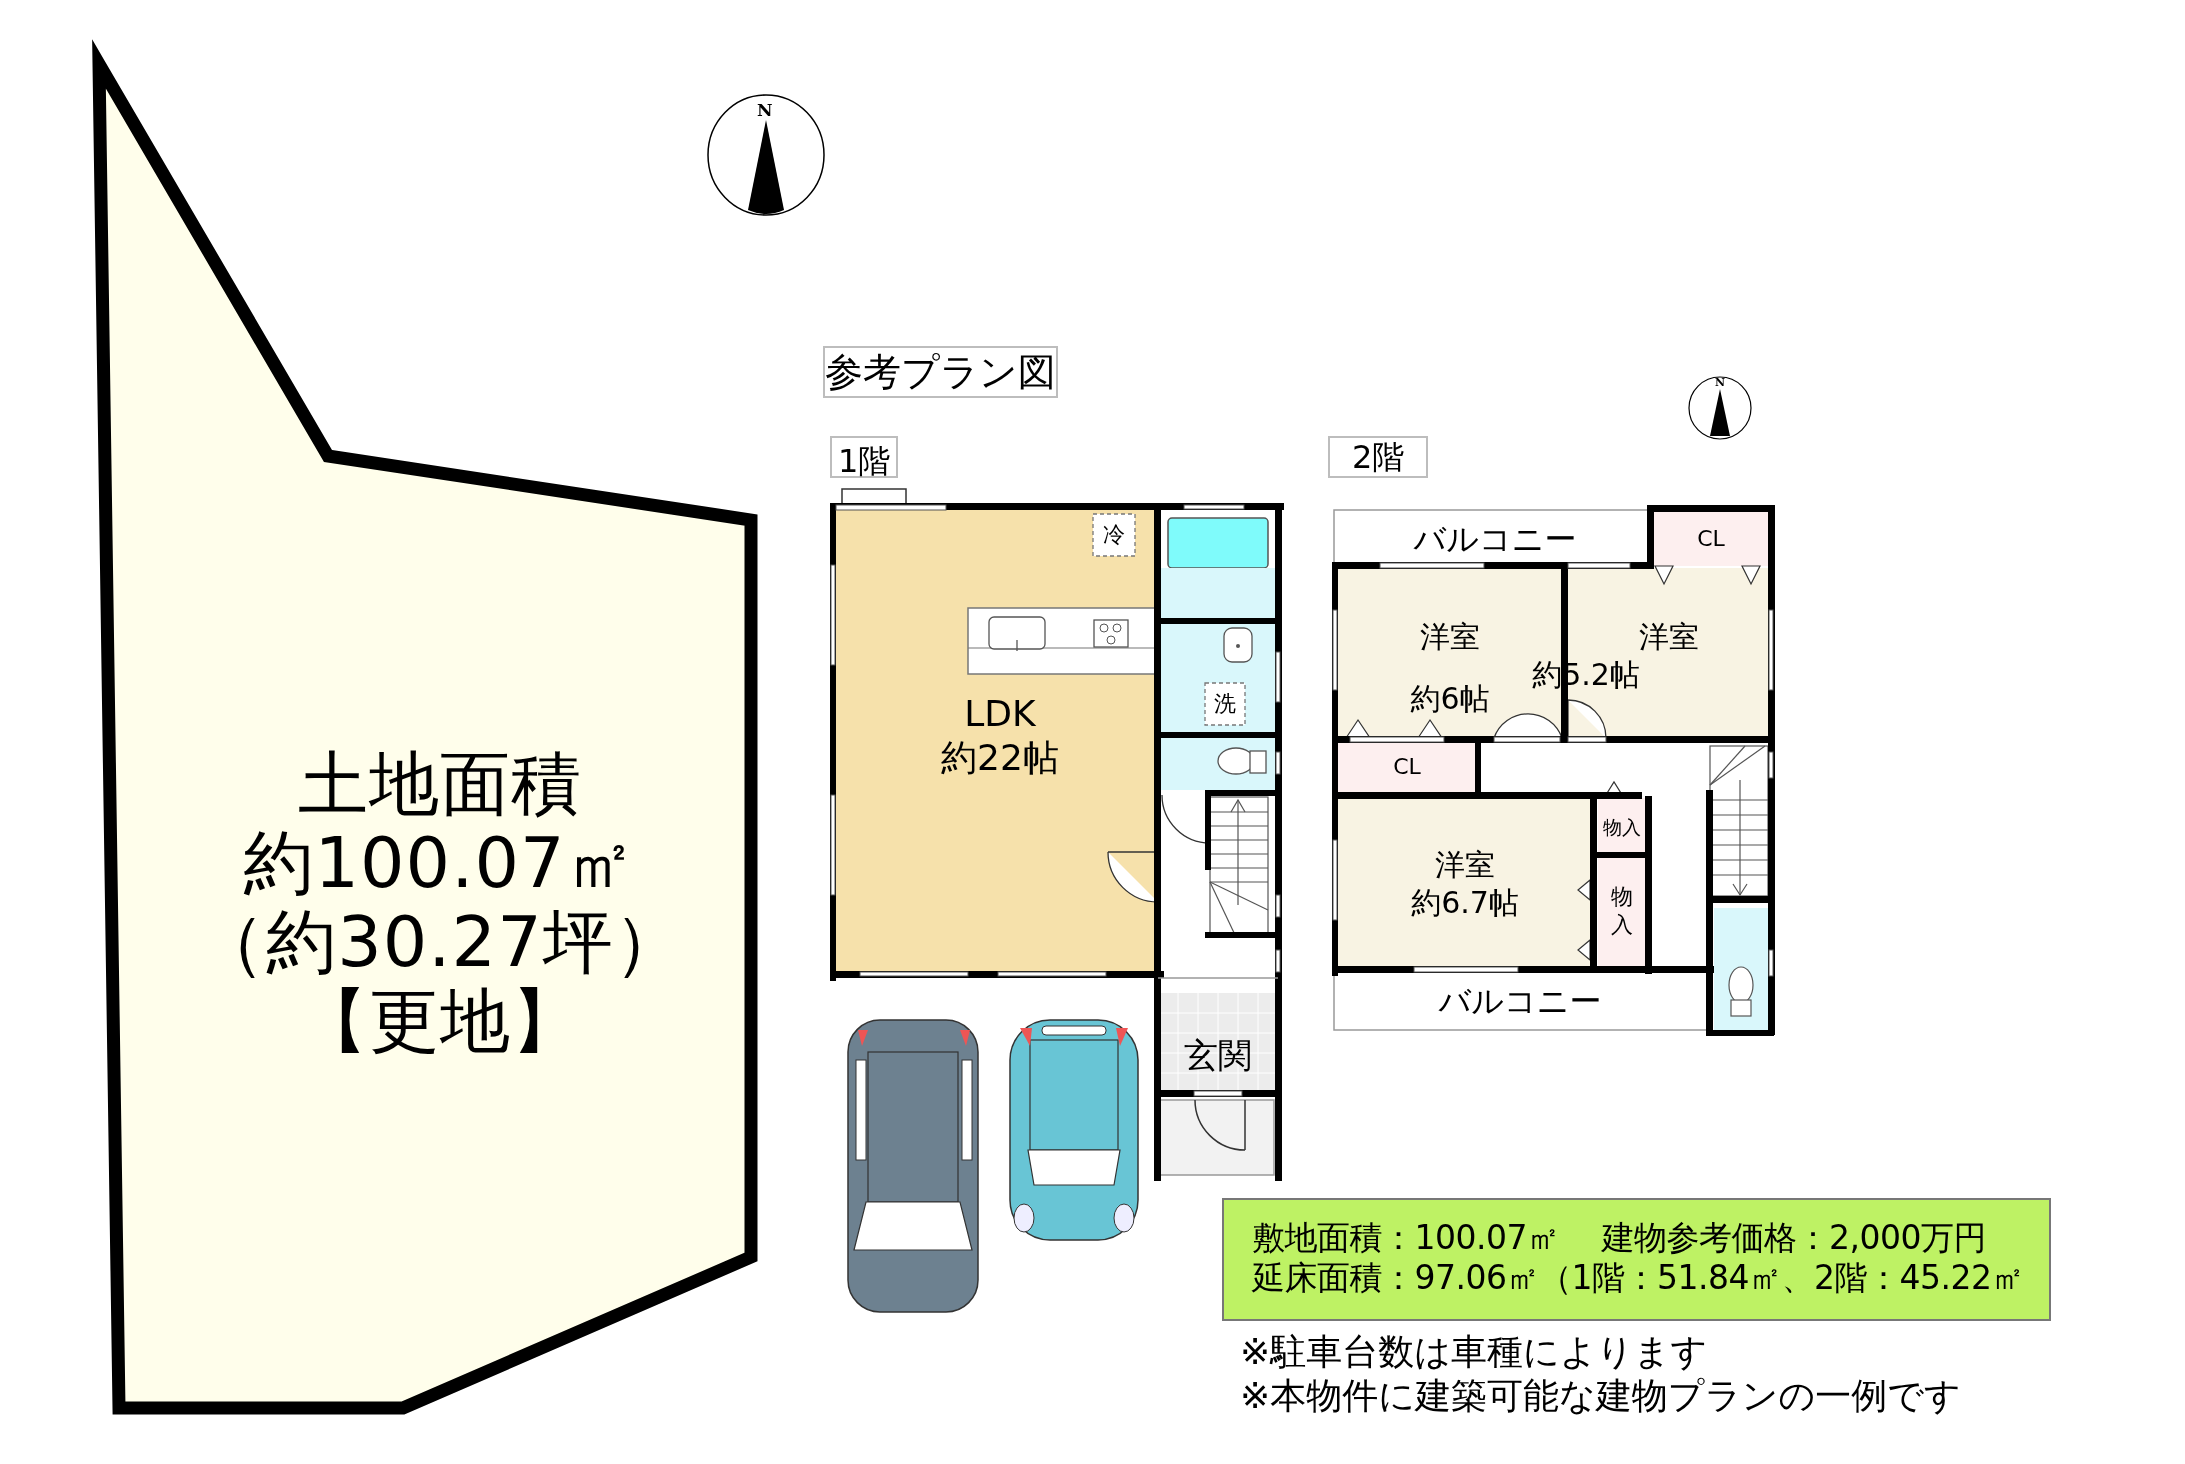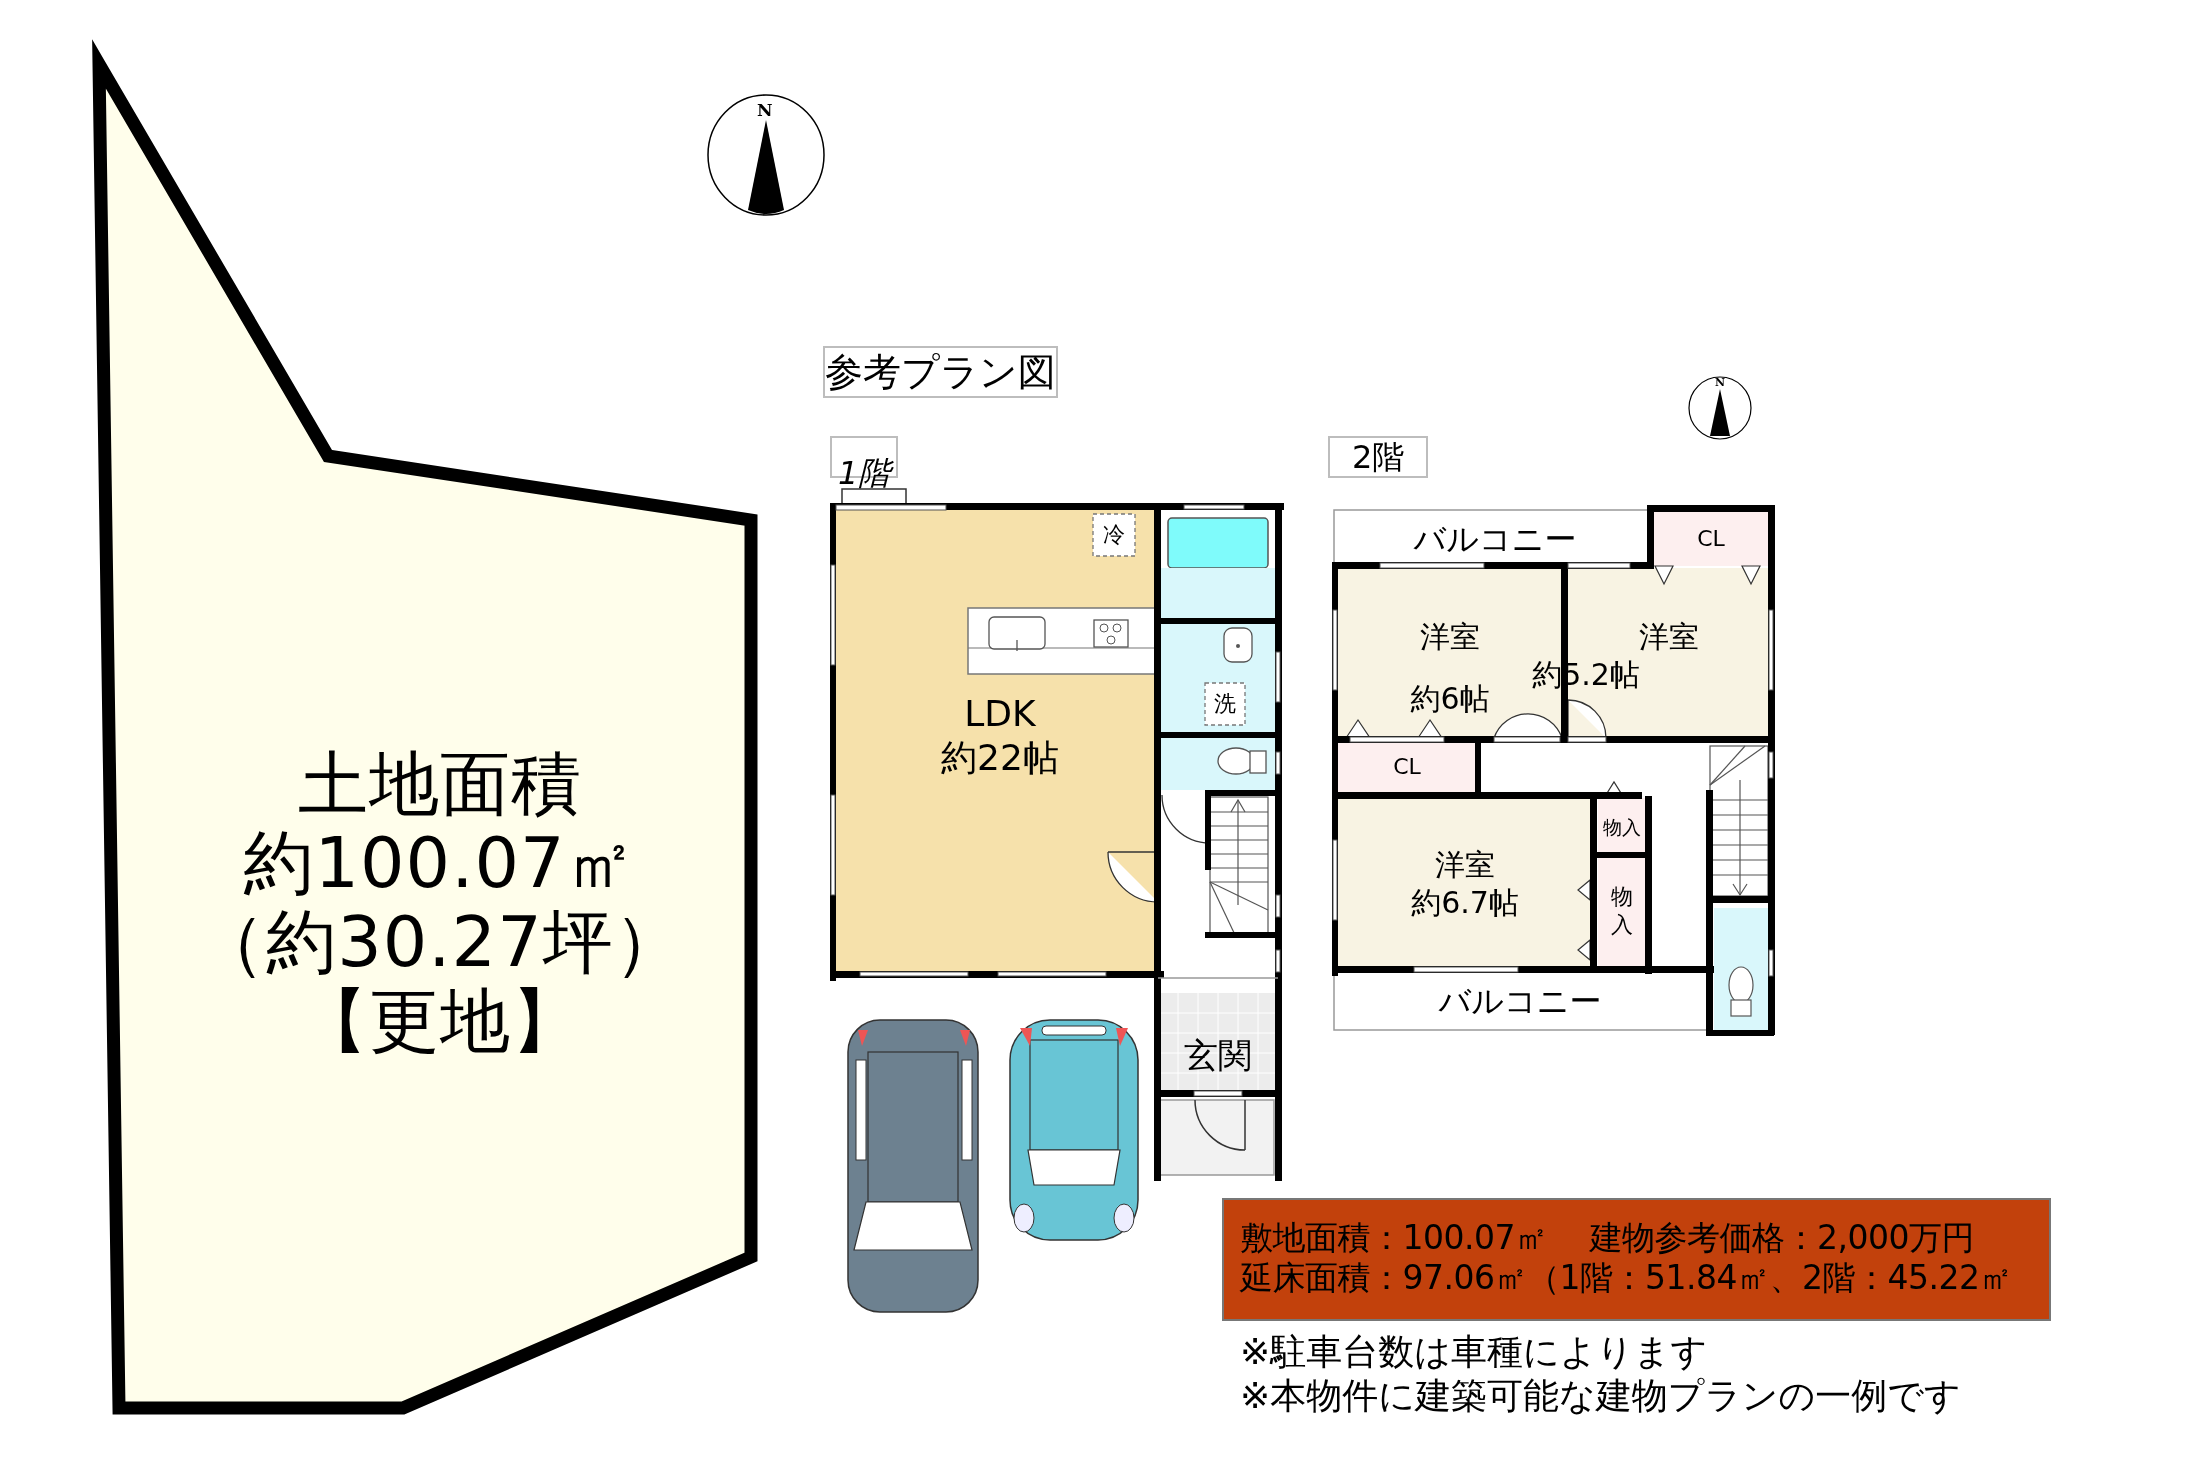--- a/index.html
+++ b/index.html
@@ -7,21 +7,21 @@
        font-family:"DejaVu Sans","Liberation Sans",sans-serif;color:#000;}
   .abs{position:absolute;}
   svg{position:absolute;left:0;top:0;}
   .land-text{position:absolute;left:180px;top:745px;width:520px;text-align:center;
        font-size:70px;line-height:79px;font-weight:normal;letter-spacing:1px;}
   .label-box{position:absolute;border:2px solid #bdbdbd;background:#fff;
        font-size:36px;line-height:48px;padding:0 0;box-sizing:border-box;white-space:nowrap;}
   .room-label{position:absolute;text-align:center;font-size:34px;line-height:42px;white-space:nowrap;}
   .small-label{position:absolute;text-align:center;font-size:22px;line-height:26px;white-space:nowrap;}
   .info-box{position:absolute;left:1222px;top:1198px;width:829px;height:123px;border:2px solid #777;
-       box-sizing:border-box;background:#c2410c;padding:18px 0 0 16px;font-size:33px;line-height:40px;
+       box-sizing:border-box;background:#bef264;padding:18px 0 0 28px;font-size:33px;line-height:40px;
        white-space:nowrap;letter-spacing:-0.5px;}
   .notes{position:absolute;left:1240px;top:1330px;font-size:36px;line-height:44px;white-space:nowrap;}
 </style>
 </head>
 <body>
 
 <svg width="2185" height="1464" viewBox="0 0 2185 1464">
 
   <polygon points="99,64 328,456 751,520 751,1257 403,1408 119,1408" fill="#fffeeb" stroke="#000" stroke-width="13" stroke-linejoin="miter"></polygon>
 
@@ -243,21 +243,21 @@
   <div>土地面積</div>
   <div>約100.07㎡</div>
   <div>（約30.27坪）</div>
   <div>【更地】</div>
 </div>
 
 <div class="abs" style="left:757px;top:100px;font-family:'DejaVu Serif',serif;font-size:17px;font-weight:bold;">N</div>
 <div class="abs" style="left:1715px;top:376px;font-family:'DejaVu Serif',serif;font-size:11px;font-weight:bold;">N</div>
 
 <div class="label-box" style="left:823px;top:346px;height:52px;font-size:38px;">参考プラン図</div>
-<div class="label-box" style="left:830px;top:436px;height:42px;font-size:32px;line-height:38px;padding:16px 6px;font-style:italic;">1階</div>
+<div class="label-box" style="left:830px;top:436px;height:42px;font-size:32px;line-height:38px;padding:4px 6px;">1階</div>
 <div class="label-box" style="left:1328px;top:436px;height:42px;font-size:32px;line-height:38px;padding:0 22px;">2階</div>
 
 <div class="room-label" style="left:900px;top:693px;width:200px;font-size:36px;">LDK</div>
 <div class="room-label" style="left:900px;top:737px;width:200px;font-size:36px;">約22帖</div>
 <div class="small-label" style="left:1093px;top:522px;width:42px;">冷</div>
 <div class="small-label" style="left:1205px;top:691px;width:40px;">洗</div>
 <div class="room-label" style="left:1160px;top:1035px;width:116px;font-size:34px;font-family:Liberation Serif, serif;">玄関</div>
 
 <div class="room-label" style="left:1380px;top:518px;width:230px;font-size:32px;">バルコニー</div>
 <div class="small-label" style="left:1652px;top:526px;width:118px;font-size:22px;">CL</div>

